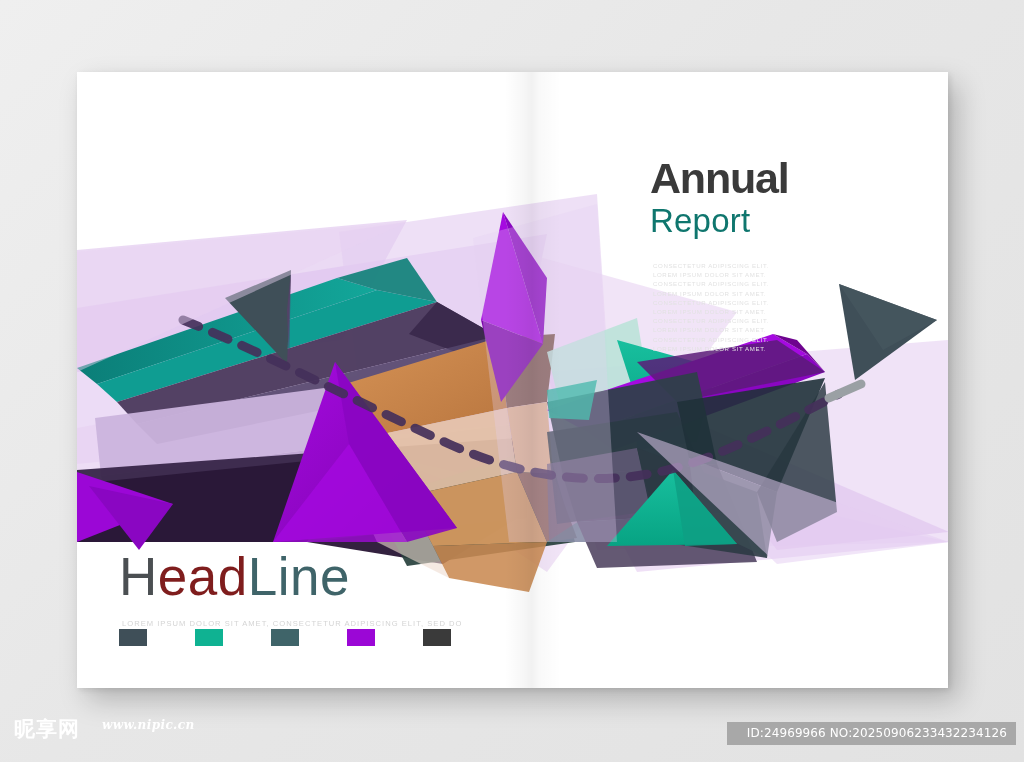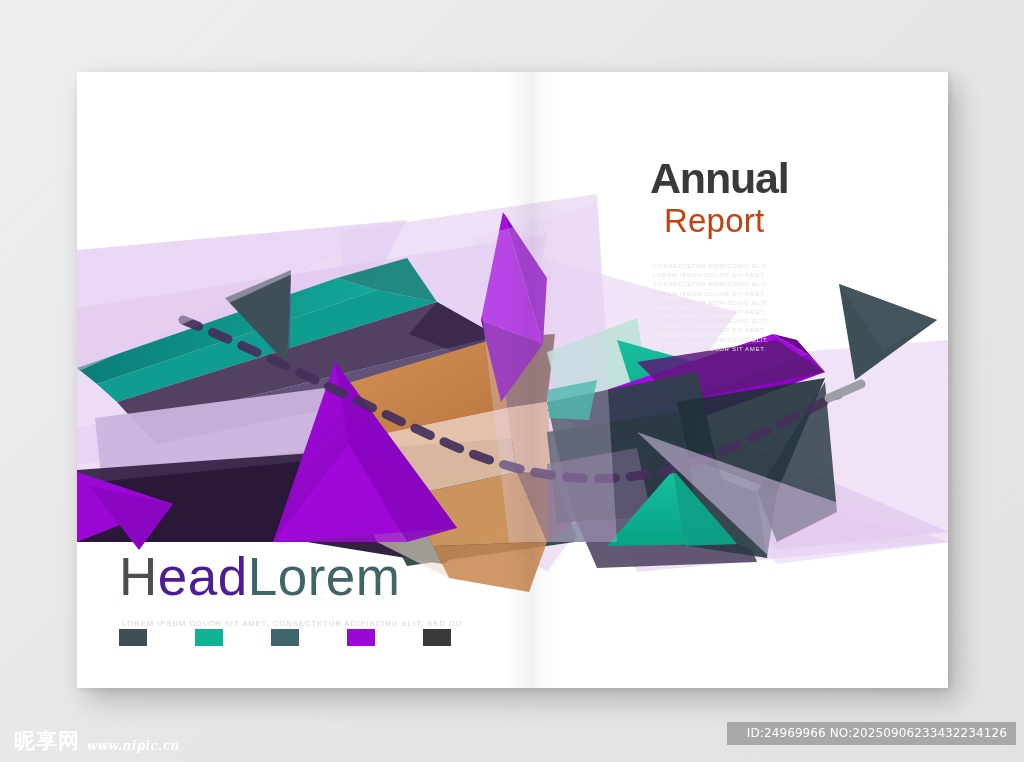--- a/index.html
+++ b/index.html
@@ -34,47 +34,47 @@
        rgba(0,0,0,0) 100%);
     pointer-events:none;
   }
   
   #right-text{position:absolute;left:573px;top:85px;width:260px;}
   .annual{
     font-size:43px;font-weight:bold;color:#3a3a3a;
     letter-spacing:-1.2px;line-height:1.0;margin:0;
   }
   .report{
-    font-size:33px;font-weight:400;color:#c2410c;
-    letter-spacing:.2px;line-height:1.18;margin:2px 0 0 14px;
+    font-size:33px;font-weight:400;color:#0f766e;
+    letter-spacing:.2px;line-height:1.18;margin:2px 0 0 0;
   }
   .lorem-block{margin-top:20px;margin-left:3px;}
   .lorem-line{
     font-size:6.1px;color:#e2e2e2;letter-spacing:.62px;
     line-height:9.2px;white-space:nowrap;text-transform:uppercase;
   }
   
   #left-text{position:absolute;left:42px;top:478px;width:400px;}
   .headline{
     font-size:53px;font-weight:300;line-height:1.0;margin:0;
     letter-spacing:.5px;white-space:nowrap;
   }
   .hl-h{color:#4b4f52;}
-  .hl-ead{color:#4c1d95;}
+  .hl-ead{color:#7f1d1d;}
   .hl-line{color:#3f6469;}
   .headline-sub{
     margin-top:16px;margin-left:3px;
     font-size:7.6px;color:#d4d4d4;letter-spacing:1.02px;
     text-transform:uppercase;white-space:nowrap;
   }
   #swatches{position:absolute;left:42px;top:557px;display:flex;gap:48px;}
   .swatch{width:28px;height:17px;}
   
   #wm-logo{
-    position:absolute;left:14px;top:719px;display:flex;align-items:flex-end;gap:7px;margin-top:12px;
+    position:absolute;left:14px;top:719px;display:flex;align-items:flex-start;gap:22px;
   }
   .wm-cn{
     font-size:21px;font-weight:bold;color:#ffffff;letter-spacing:1px;
     font-family:"DejaVu Sans",sans-serif;line-height:1;
   }
   .wm-url{
     font-size:12px;color:#ffffff;font-style:italic;font-weight:bold;
     letter-spacing:.4px;font-family:"DejaVu Serif",serif;line-height:1;
   }
   #wm-id{
@@ -244,21 +244,21 @@
         <div class="lorem-line">CONSECTETUR ADIPISCING ELIT.</div>
         <div class="lorem-line">LOREM IPSUM DOLOR SIT AMET.</div>
         <div class="lorem-line">CONSECTETUR ADIPISCING ELIT.</div>
         <div class="lorem-line">LOREM IPSUM DOLOR SIT AMET.</div>
         <div class="lorem-line">CONSECTETUR ADIPISCING ELIT.</div>
         <div class="lorem-line">LOREM IPSUM DOLOR SIT AMET.</div>
       </div>
     </div>
 
     <div id="left-text">
-      <div class="headline"><span class="hl-h">H</span><span class="hl-ead">ead</span><span class="hl-line">Lorem</span></div>
+      <div class="headline"><span class="hl-h">H</span><span class="hl-ead">ead</span><span class="hl-line">Line</span></div>
       <div class="headline-sub">Lorem ipsum dolor sit amet, consectetur adipiscing elit, sed do</div>
     </div>
 
     <div id="swatches">
       <div class="swatch" style="background:#3f4f58"></div>
       <div class="swatch" style="background:#0fb292"></div>
       <div class="swatch" style="background:#3f6469"></div>
       <div class="swatch" style="background:#9b07d6"></div>
       <div class="swatch" style="background:#3a3a3a"></div>
     </div>

